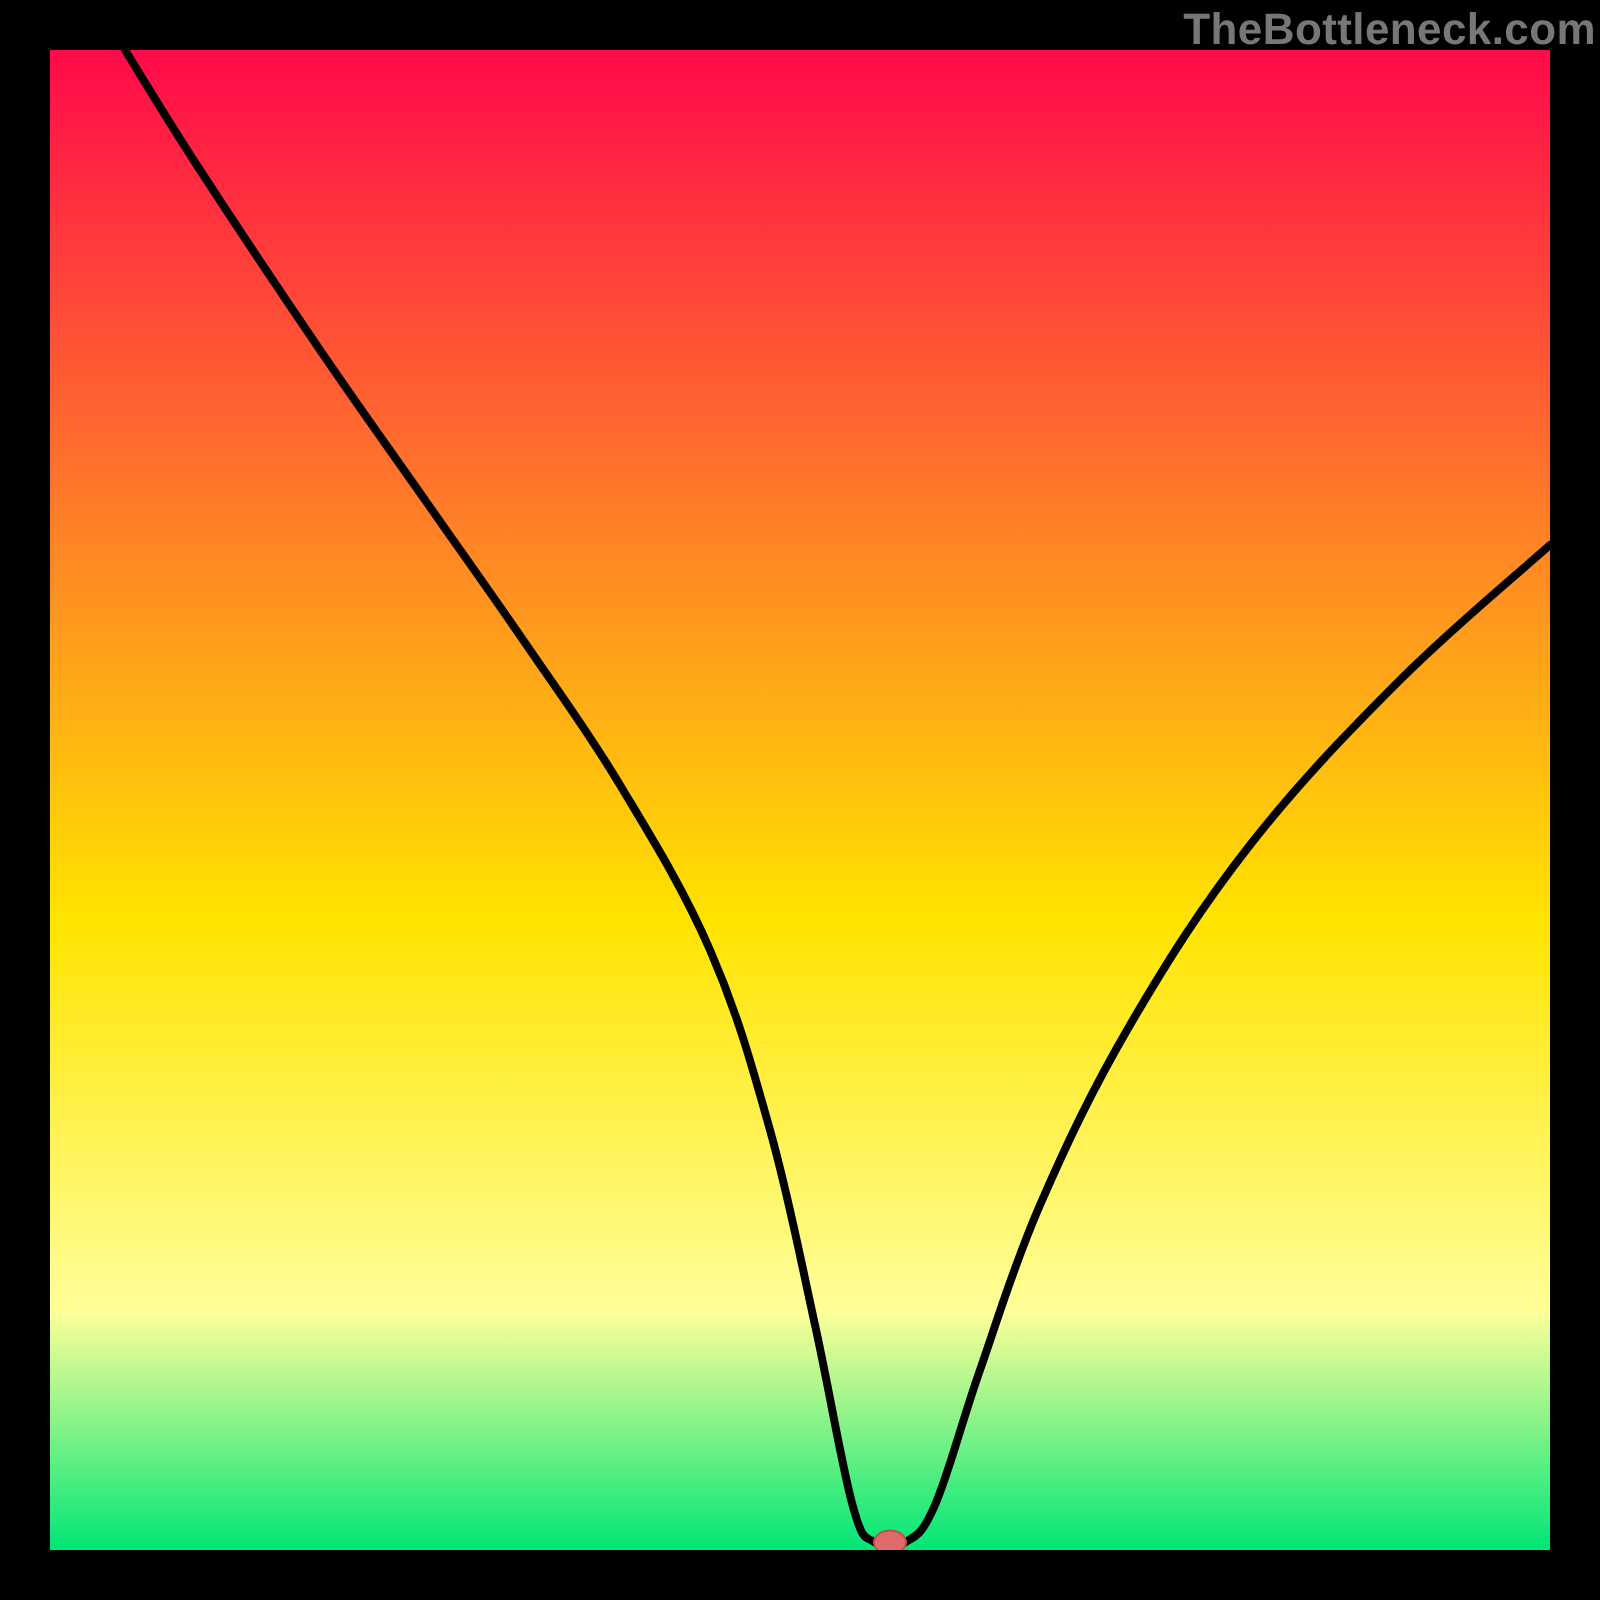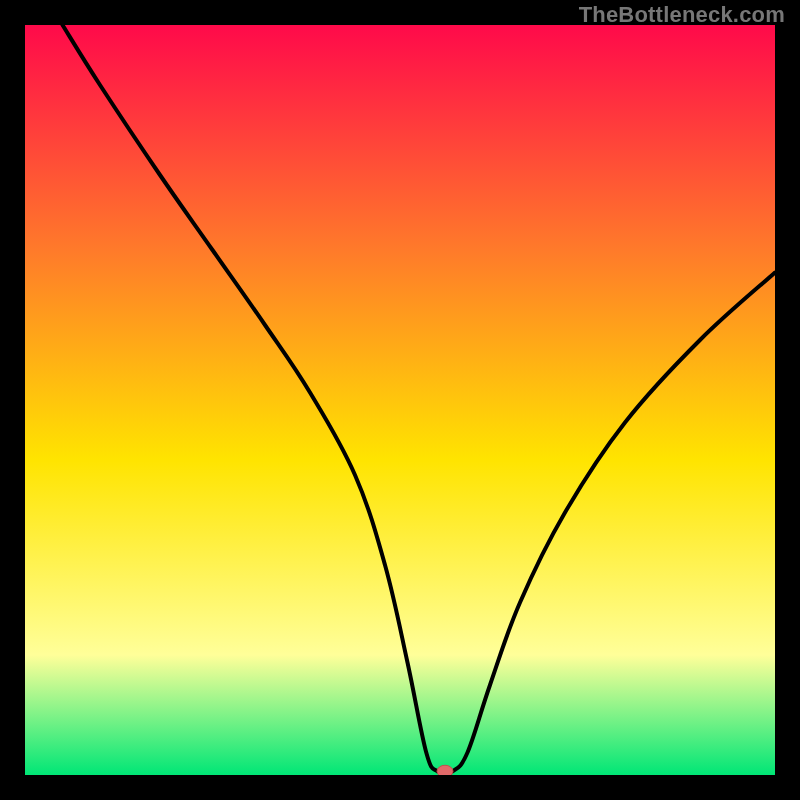--- a/index.html
+++ b/index.html
@@ -13,21 +13,21 @@
   }
   .frame {
     position: relative;
     width: 800px;
     height: 800px;
     background: #000;
   }
   .attribution {
     position: absolute;
     top: 2px;
-    right: 15px;
+    right: 2px;
     color: #777;
     font-size: 22px;
     font-weight: 600;
     letter-spacing: 0.2px;
     z-index: 3;
   }
   .plot-wrap {
     position: absolute;
     left: 25px;
     top: 25px;

